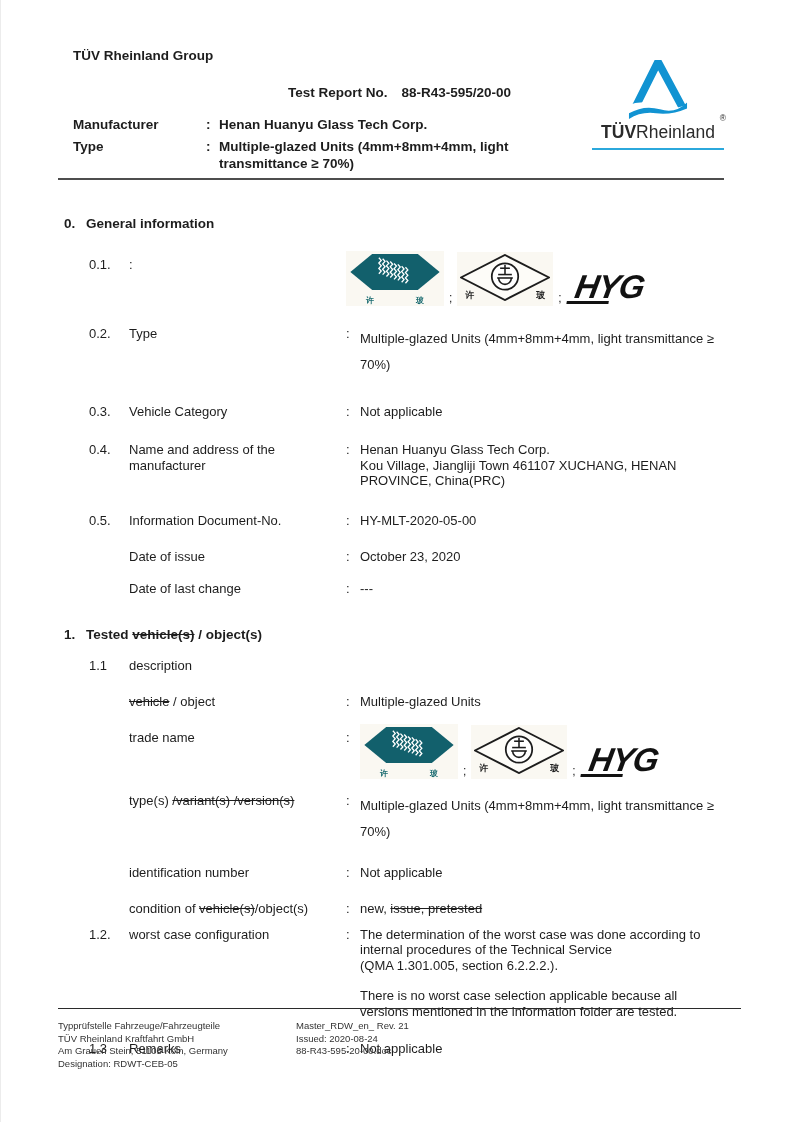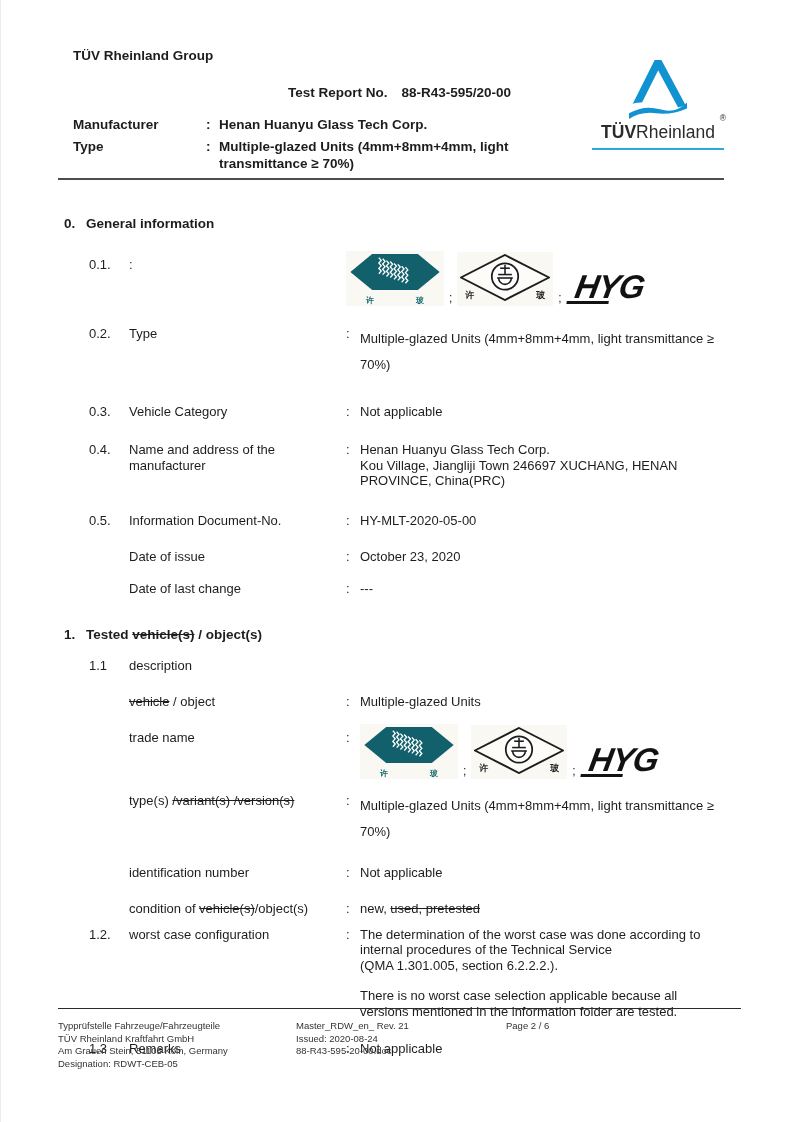--- a/index.html
+++ b/index.html
@@ -175,21 +175,21 @@
 
     <div class="row mt22">
       <span class="lbl">0.4.</span>
       <span class="lbl">
         <div>Name and address of the</div>
         <div>manufacturer</div>
       </span>
       <span class="lbl">:</span>
       <span class="val addr">
         <div>Henan Huanyu Glass Tech Corp.</div>
-        <div>Kou Village, Jiangliji Town 246697 XUCHANG, HENAN</div>
+        <div>Kou Village, Jiangliji Town 461107 XUCHANG, HENAN</div>
         <div>PROVINCE, China(PRC)</div>
       </span>
     </div>
 
     <div class="row mt24">
       <span class="lbl">0.5.</span>
       <span class="lbl">Information Document-No.</span>
       <span class="lbl">:</span>
       <span class="val">HY-MLT-2020-05-00</span>
     </div>
@@ -288,21 +288,21 @@
       <span class="lbl"></span>
       <span class="lbl">identification number</span>
       <span class="lbl">:</span>
       <span class="val">Not applicable</span>
     </div>
 
     <div class="row mt20">
       <span class="lbl"></span>
       <span class="lbl"><span>condition of </span><span class="strike">vehicle(s)</span><span>/object(s)</span></span>
       <span class="lbl">:</span>
-      <span class="val"><span>new, </span><span class="strike">used, pretested</span></span>
+      <span class="val"><span>new, </span><span class="strike">issue, pretested</span></span>
     </div>
 
     <div class="row mt10">
       <span class="lbl">1.2.</span>
       <span class="lbl">worst case configuration</span>
       <span class="lbl">:</span>
       <span class="val addr">
         <div>The determination of the worst case was done according to</div>
         <div>internal procedures of the Technical Service</div>
         <div>(QMA 1.301.005, section 6.2.2.2.).</div>
@@ -327,19 +327,16 @@
         <div>Typprüfstelle Fahrzeuge/Fahrzeugteile</div>
         <div>TÜV Rheinland Kraftfahrt GmbH</div>
         <div>Am Grauen Stein, 51105 Köln, Germany</div>
         <div>Designation: RDWT-CEB-05</div>
       </div>
       <div>
         <div>Master_RDW_en_ Rev. 21</div>
         <div>Issued: 2020-08-24</div>
         <div>88-R43-595-20-00.doc</div>
       </div>
-      <div>
-        <div>Page 2 / 6</div>
-      </div>
     </div>
   </div>
 
 </div>
 
 </body></html>

